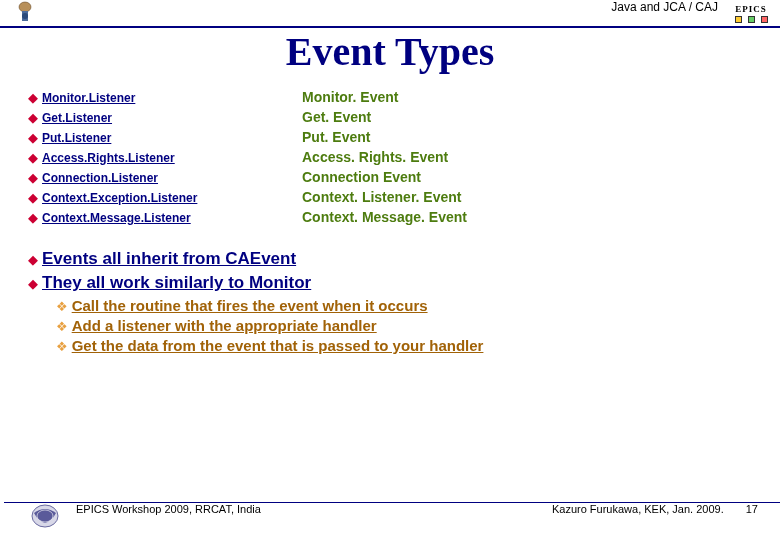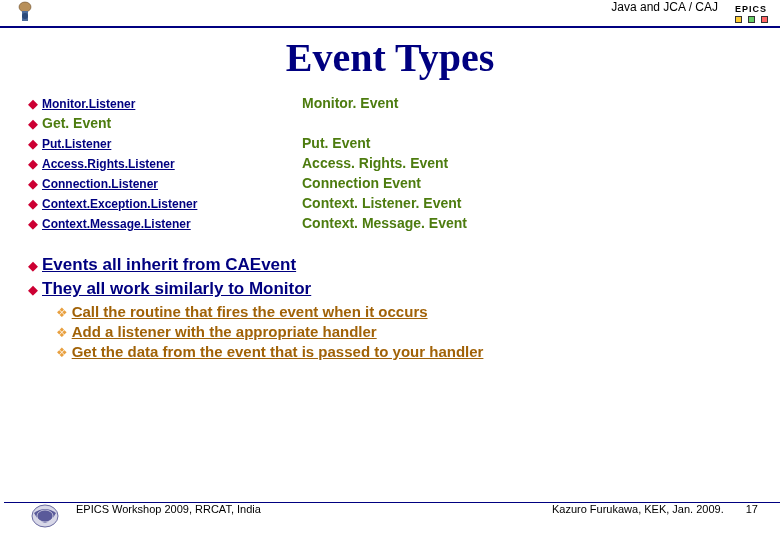--- a/index.html
+++ b/index.html
@@ -34,37 +34,37 @@
   }
   .header-epics {
     width: 50px;
     height: 26px;
     display: flex;
     flex-direction: column;
     align-items: center;
     justify-content: center;
     gap: 2px;
     margin-right: 4px;
+    font-family: Liberation Serif, serif;
   }
   .epics-word {
     font-size: 9px;
     font-weight: bold;
     letter-spacing: 1px;
   }
   .epics-boxes { display: flex; gap: 6px; }
   .epics-box {
     width: 7px; height: 7px;
     border: 1px solid #333;
   }
   .title {
     text-align: center;
     font-size: 40px;
     font-family: "Times New Roman", serif;
     color: #000080;
-    margin-top: 6px;
     margin-bottom: 14px;
   }
   .content {
     padding-left: 28px;
     padding-right: 20px;
   }
   .row {
     display: flex;
     align-items: baseline;
     margin-bottom: 4px;
@@ -175,20 +175,21 @@
 
 <div class="content">
   <div id="table-rows">
       <div class="row">
         <span class="bullet-main">◆</span>
         <span class="col-left">Monitor.Listener</span>
         <span class="col-right">Monitor. Event</span>
       </div>
       <div class="row">
         <span class="bullet-main">◆</span>
+        <span class="col-left">Get.Listener</span>
         <span class="col-right">Get. Event</span>
       </div>
       <div class="row">
         <span class="bullet-main">◆</span>
         <span class="col-left">Put.Listener</span>
         <span class="col-right">Put. Event</span>
       </div>
       <div class="row">
         <span class="bullet-main">◆</span>
         <span class="col-left">Access.Rights.Listener</span>

